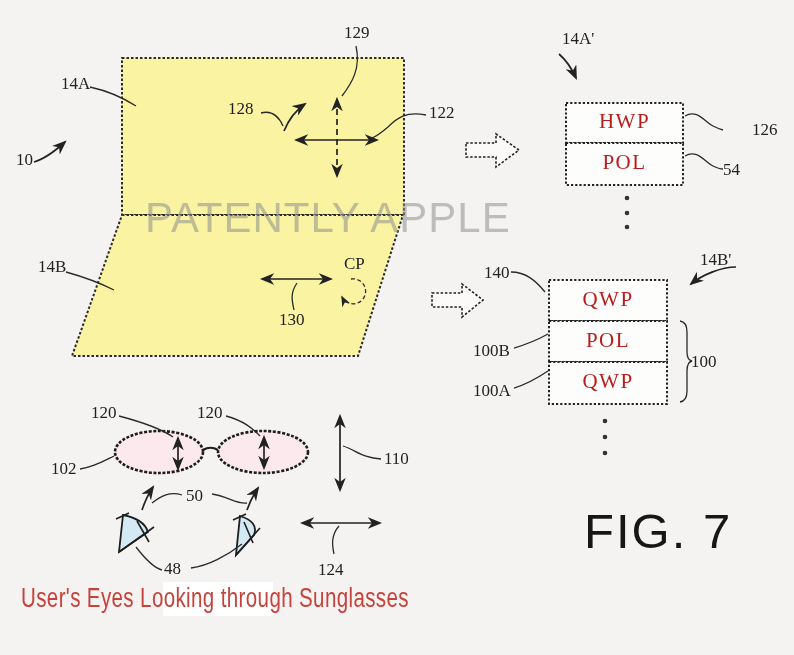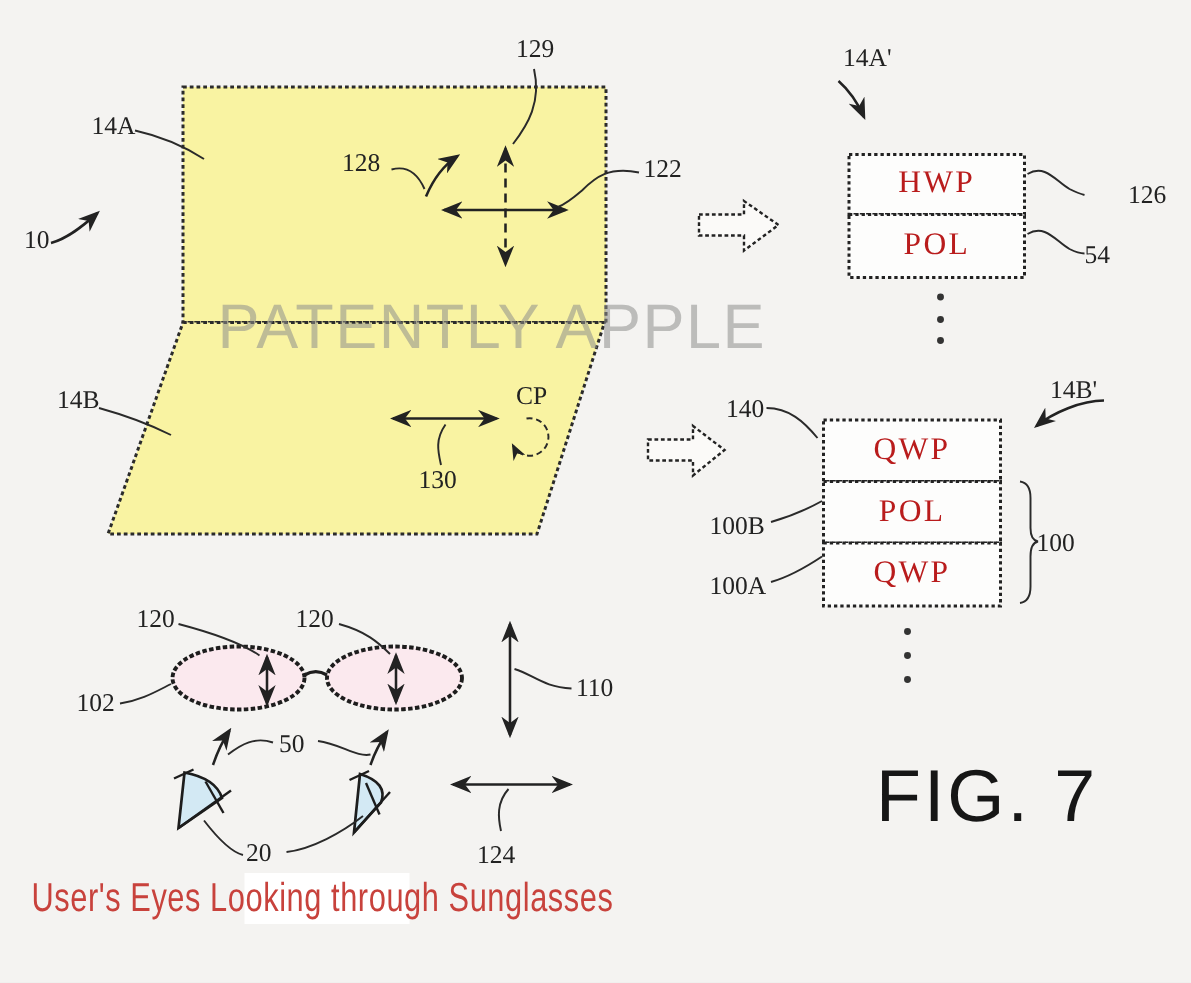--- a/index.html
+++ b/index.html
@@ -133,21 +133,21 @@
   <div class="ref" style="left:484px;top:264px;">140</div>
   <div class="ref" style="left:700px;top:251px;">14B'</div>
   <div class="ref" style="left:473px;top:342px;text-align:center;">100B</div>
   <div class="ref" style="left:473px;top:382px;">100A</div>
   <div class="ref" style="left:691px;top:353px;">100</div>
   <div class="ref" style="left:91px;top:404px;">120</div>
   <div class="ref" style="left:197px;top:404px;">120</div>
   <div class="ref" style="left:51px;top:460px;">102</div>
   <div class="ref" style="left:186px;top:487px;">50</div>
   <div class="ref" style="left:384px;top:450px;">110</div>
-  <div class="ref" style="left:164px;top:560px;">20</div>
+  <div class="ref" style="left:164px;top:560px;">48</div>
   <div class="ref" style="left:318px;top:561px;">124</div>
 
   <div class="boxlabel" style="left:566px;top:111px;width:117px;">HWP</div>
   <div class="boxlabel" style="left:566px;top:152px;width:117px;">POL</div>
   <div class="boxlabel" style="left:549px;top:289px;width:118px;">QWP</div>
   <div class="boxlabel" style="left:549px;top:330px;width:118px;">POL</div>
   <div class="boxlabel" style="left:549px;top:371px;width:118px;">QWP</div>
 
   <div class="figlabel">FIG. 7</div>
   <div class="caption">User's Eyes Looking through Sunglasses</div>

